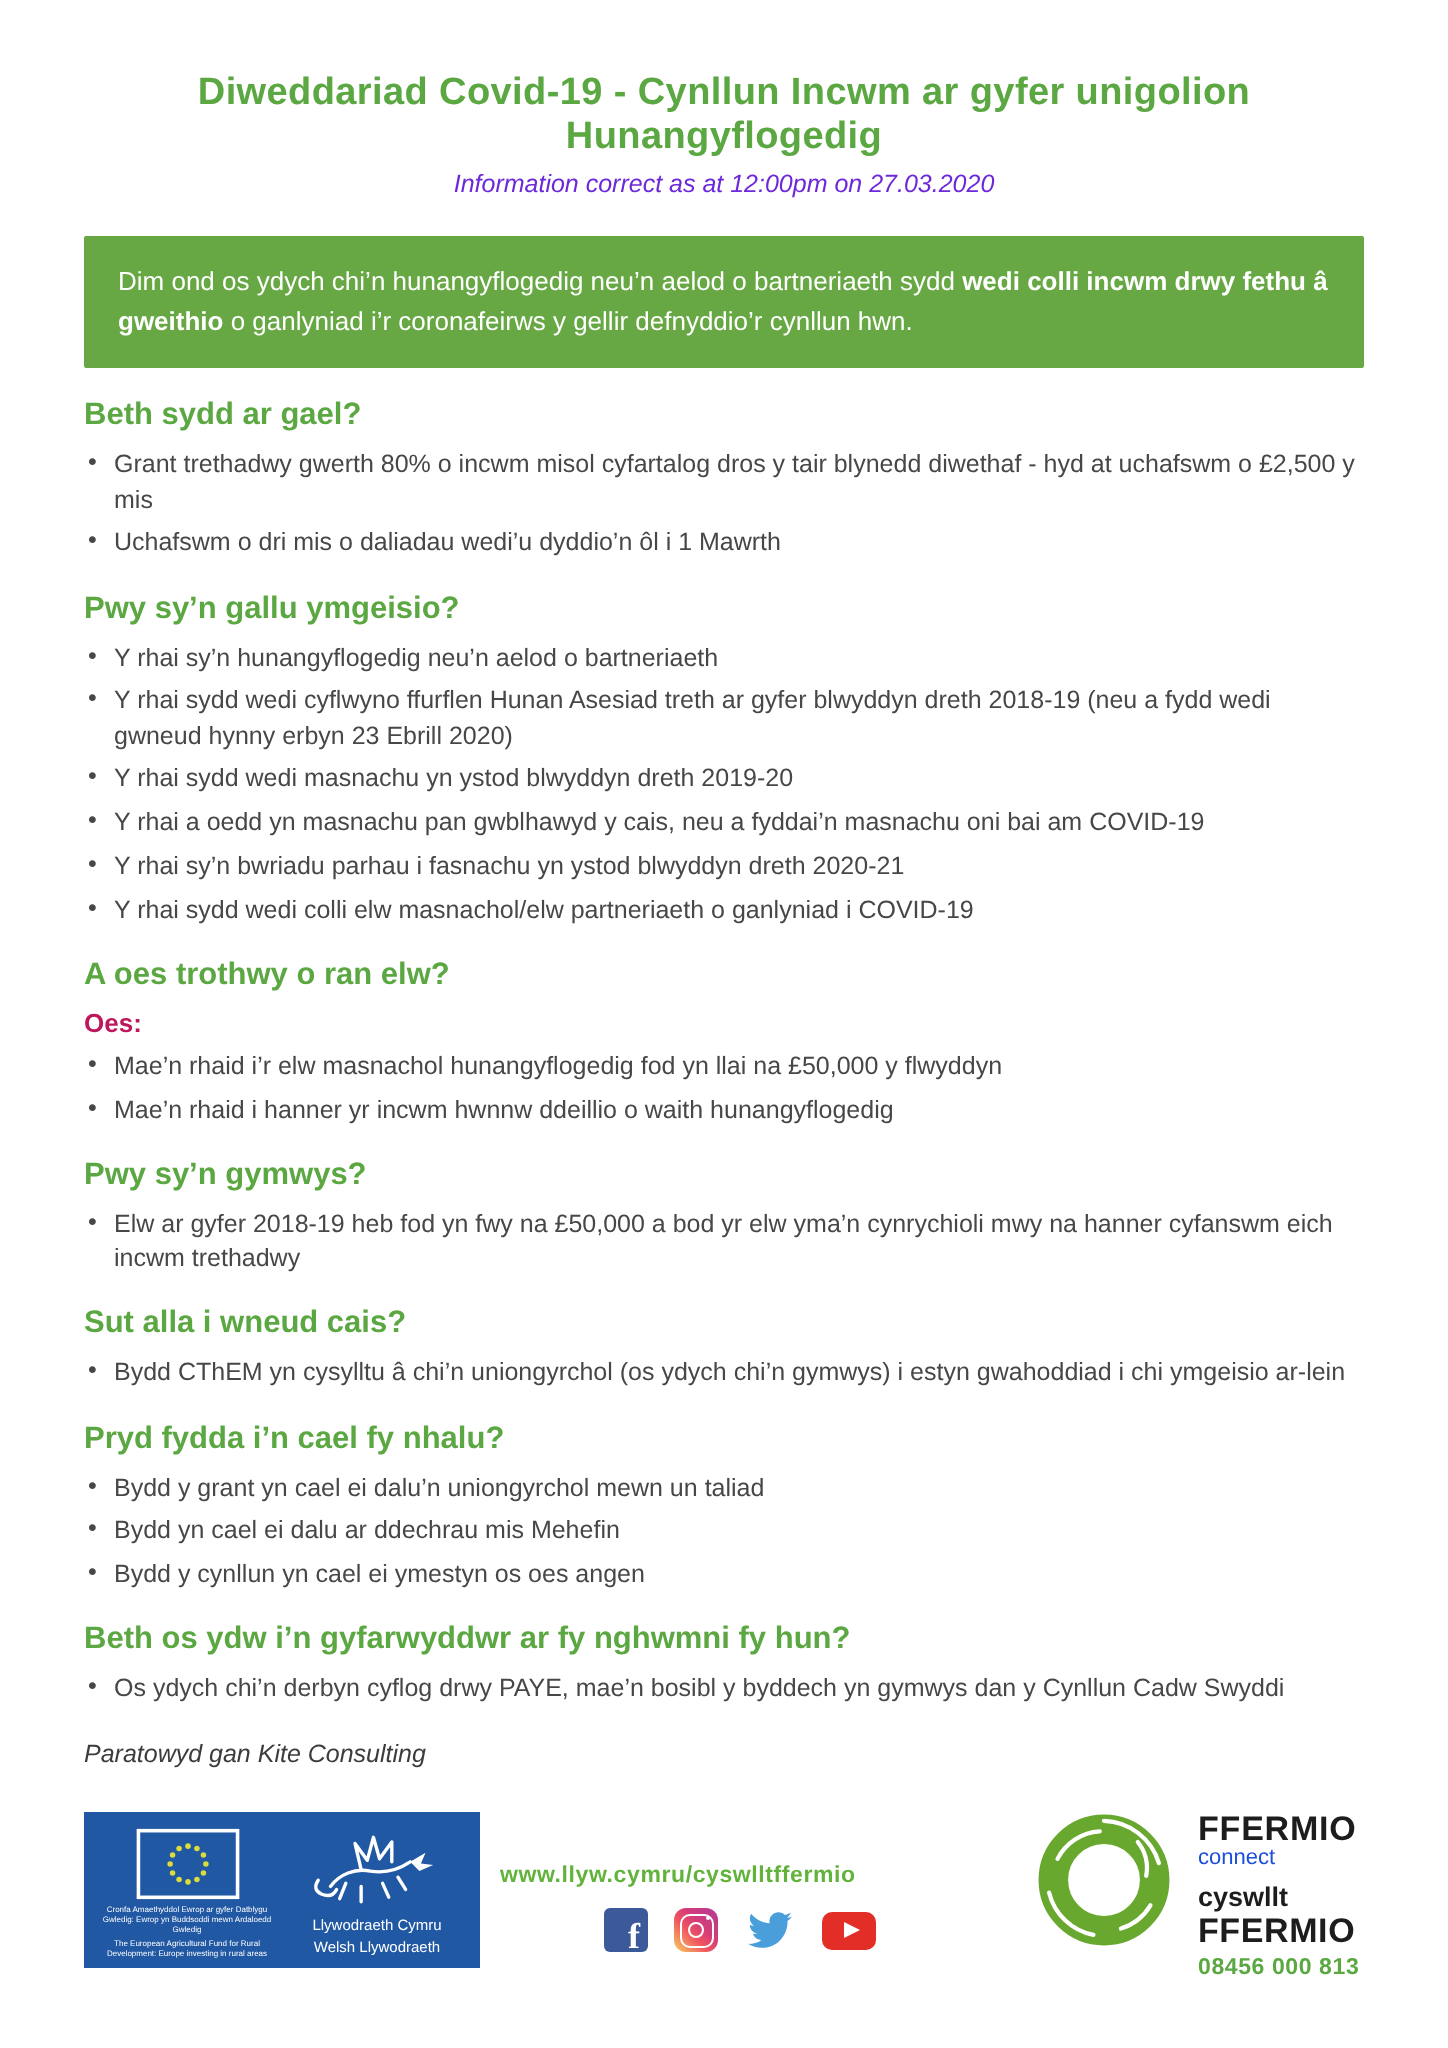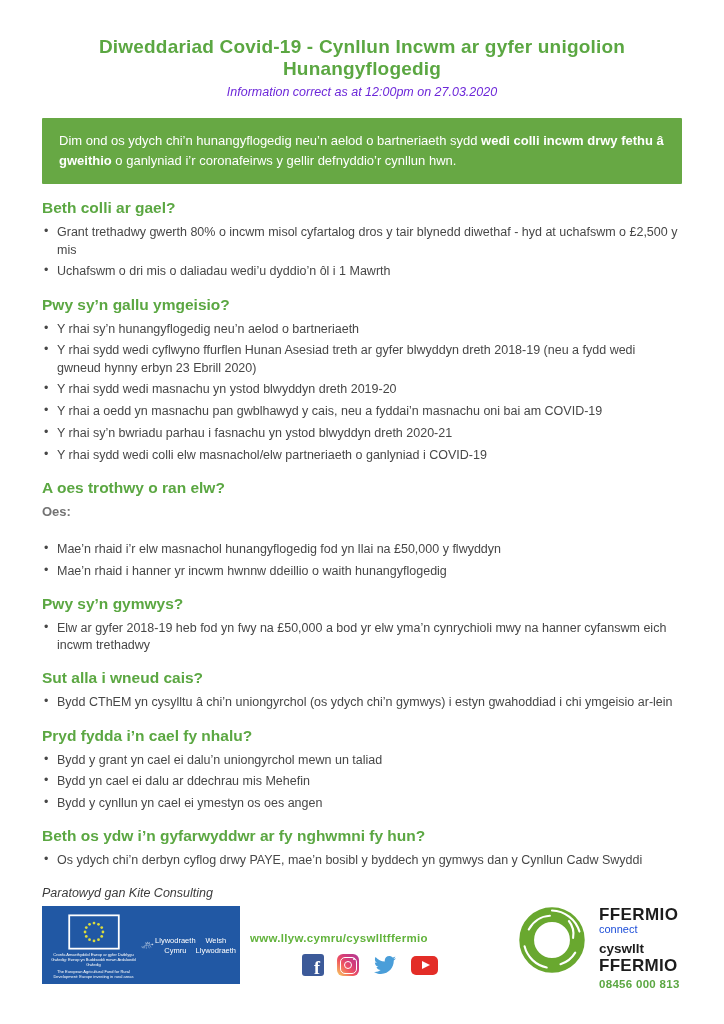--- a/index.html
+++ b/index.html
@@ -22,21 +22,21 @@
   .banner {
     margin-top:19px; background:#67A844; color:#ffffff;
     font-size:13px; line-height:1.55; padding:13px 17px; border-radius:1px;
   }
   .banner b { font-weight:bold; }
 
   h2.sec {
     color:#5BA742; font-size:15.5px; font-weight:bold;
     margin:15px 0 7px 0;
   }
-  .lead { font-size:13px; font-weight:bold; color:#737373; margin:2px 0 22px 0; }
+  .lead { font-size:13px; font-weight:bold; color:#be185d; margin:2px 0 6px 0; }
   .bullets { margin-bottom:2px; }
   .bullet {
     position:relative; padding-left:15px; font-size:12.5px; line-height:1.38;
     margin-bottom:4.5px; color:#474747;
   }
   .bullet::before { content:"•"; position:absolute; left:2px; top:-1px; color:#474747; }
 
   .prepared { font-style:italic; font-size:12.5px; color:#3c3c3c; margin-top:16px; }
 
   
@@ -45,21 +45,21 @@
   .gov-box {
     position:absolute; left:42px; top:10px; width:198px; height:78px;
     background:#2158A4; display:flex; align-items:stretch; padding:5px 4px;
   }
   .eu-col { width:50%; display:flex; flex-direction:column; align-items:center; }
   .eu-col svg { margin-top:3px; }
   .eu-text {
     color:#ffffff; font-size:4px; line-height:1.25; text-align:center;
     width:92px; margin-top:2px;
   }
-  .wg-col { width:50%; display:flex; flex-direction:row; align-items:center; }
+  .wg-col { width:50%; display:flex; flex-direction:column; align-items:center; }
   .wg-text { color:#ffffff; font-size:7.5px; line-height:1.3; text-align:center; margin-top:1px; }
 
   .center-col { position:absolute; left:250px; top:36px; width:240px; text-align:left; }
   .website { color:#62B33C; font-weight:bold; font-size:11.5px; letter-spacing:.3px; cursor:pointer; }
   .social { margin-top:10px; display:flex; justify-content:center; align-items:center; gap:13px; }
 
   .icon-fb {
     width:22px; height:22px; background:#3C5A99; border-radius:3px;
     position:relative; cursor:pointer;
   }
@@ -98,21 +98,21 @@
 </head>
 <body>
 
 <div class="page">
   <div class="content">
     <div class="title">Diweddariad Covid-19 - Cynllun Incwm ar gyfer unigolion Hunangyflogedig</div>
     <div class="subtitle">Information correct as at 12:00pm on 27.03.2020</div>
 
     <div class="banner"><span>Dim ond os ydych chi’n hunangyflogedig neu’n aelod o bartneriaeth sydd </span><b>wedi colli incwm drwy fethu â gweithio</b><span> o ganlyniad i’r coronafeirws y gellir defnyddio’r cynllun hwn.</span></div>
 
-    <h2 class="sec">Beth colli ar gael?</h2>
+    <h2 class="sec">Beth sydd ar gael?</h2>
     <div class="bullets">
       <div class="bullet"><span>Grant trethadwy gwerth 80% o incwm misol cyfartalog dros y tair blynedd diwethaf - hyd at uchafswm o £2,500 y mis</span></div>
       <div class="bullet"><span>Uchafswm o dri mis o daliadau wedi’u dyddio’n ôl i 1 Mawrth</span></div>
     </div>
 
     <h2 class="sec">Pwy sy’n gallu ymgeisio?</h2>
     <div class="bullets">
       <div class="bullet"><span>Y rhai sy’n hunangyflogedig neu’n aelod o bartneriaeth</span></div>
       <div class="bullet"><span>Y rhai sydd wedi cyflwyno ffurflen Hunan Asesiad treth ar gyfer blwyddyn dreth 2018-19 (neu a fydd wedi gwneud hynny erbyn 23 Ebrill 2020)</span></div>
       <div class="bullet"><span>Y rhai sydd wedi masnachu yn ystod blwyddyn dreth 2019-20</span></div>

